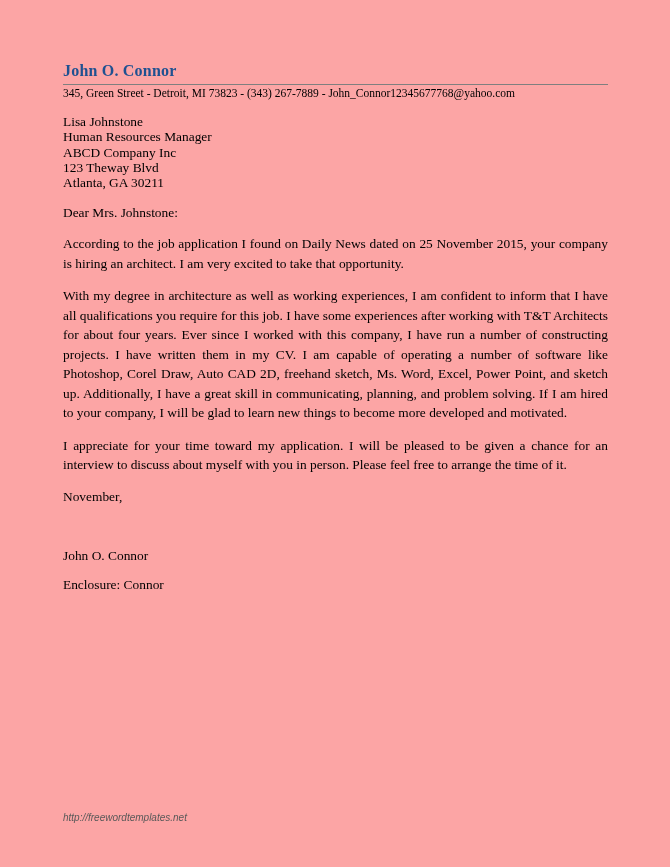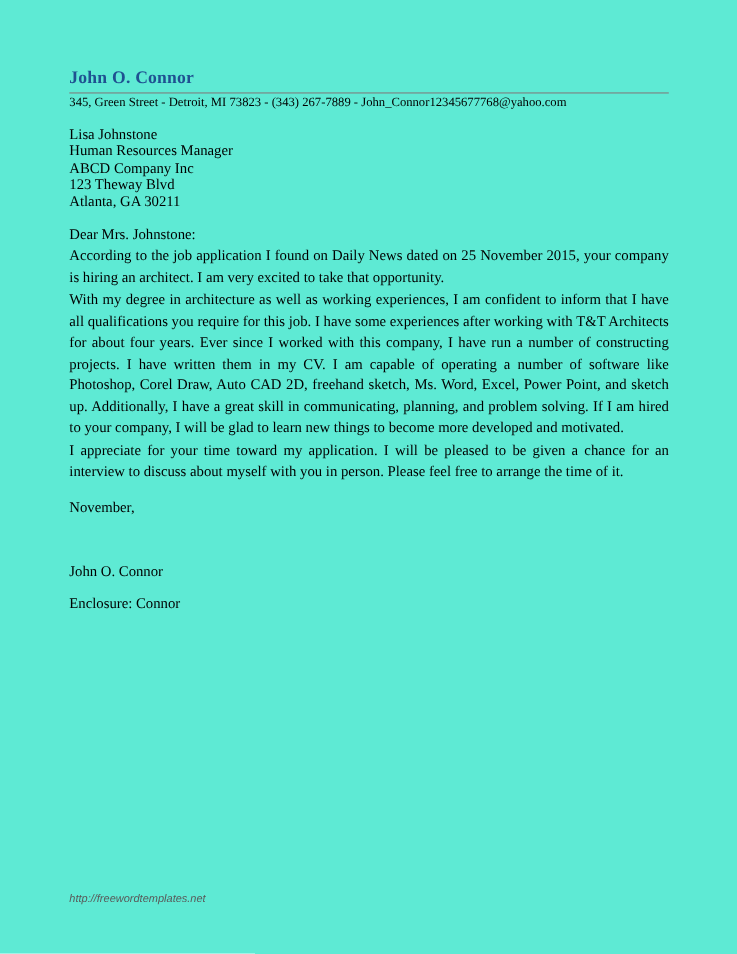--- a/index.html
+++ b/index.html
@@ -4,21 +4,21 @@
 <style>
   html, body {
     margin: 0;
     padding: 0;
     background: #ffffff;
   }
   .page {
     position: relative;
     width: 670px;
     height: 867px;
-    background: #5eead4;
+    background: #fca5a5;
     overflow: hidden;
     font-family: "Liberation Serif", serif;
     color: #000000;
   }
   .content {
     position: absolute;
     left: 63px;
     top: 62px;
     width: 545px;
   }
@@ -45,21 +45,21 @@
   .recipient-block {
     margin-top: 15px;
     font-size: 13.4px;
     line-height: 15.3px;
   }
   .salutation {
     margin-top: 15px;
     font-size: 13.4px;
   }
   .body-para {
-    margin-top: 1px;
+    margin-top: 13px;
     font-size: 13.4px;
     line-height: 19.5px;
     text-align: justify;
   }
   .closing {
     margin-top: 14px;
     font-size: 13.4px;
   }
   .signature-name {
     margin-top: 43px;

